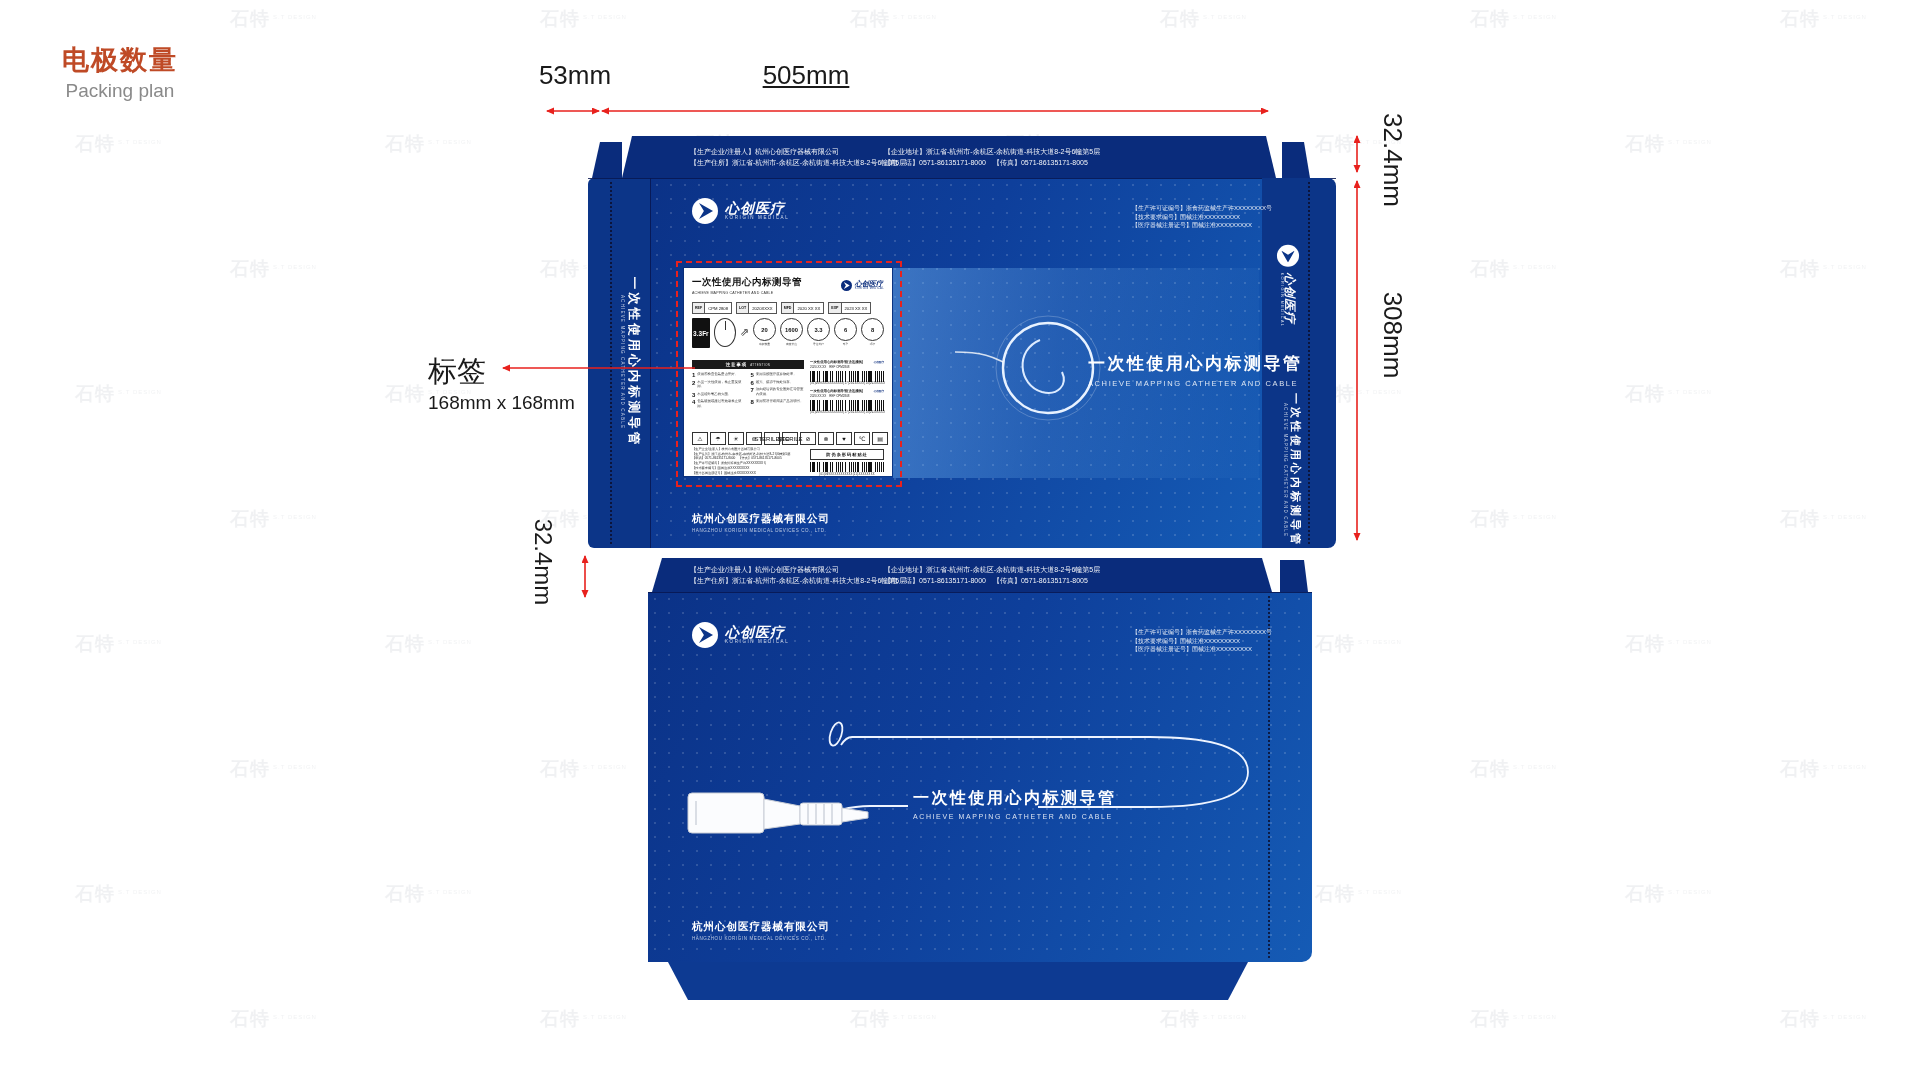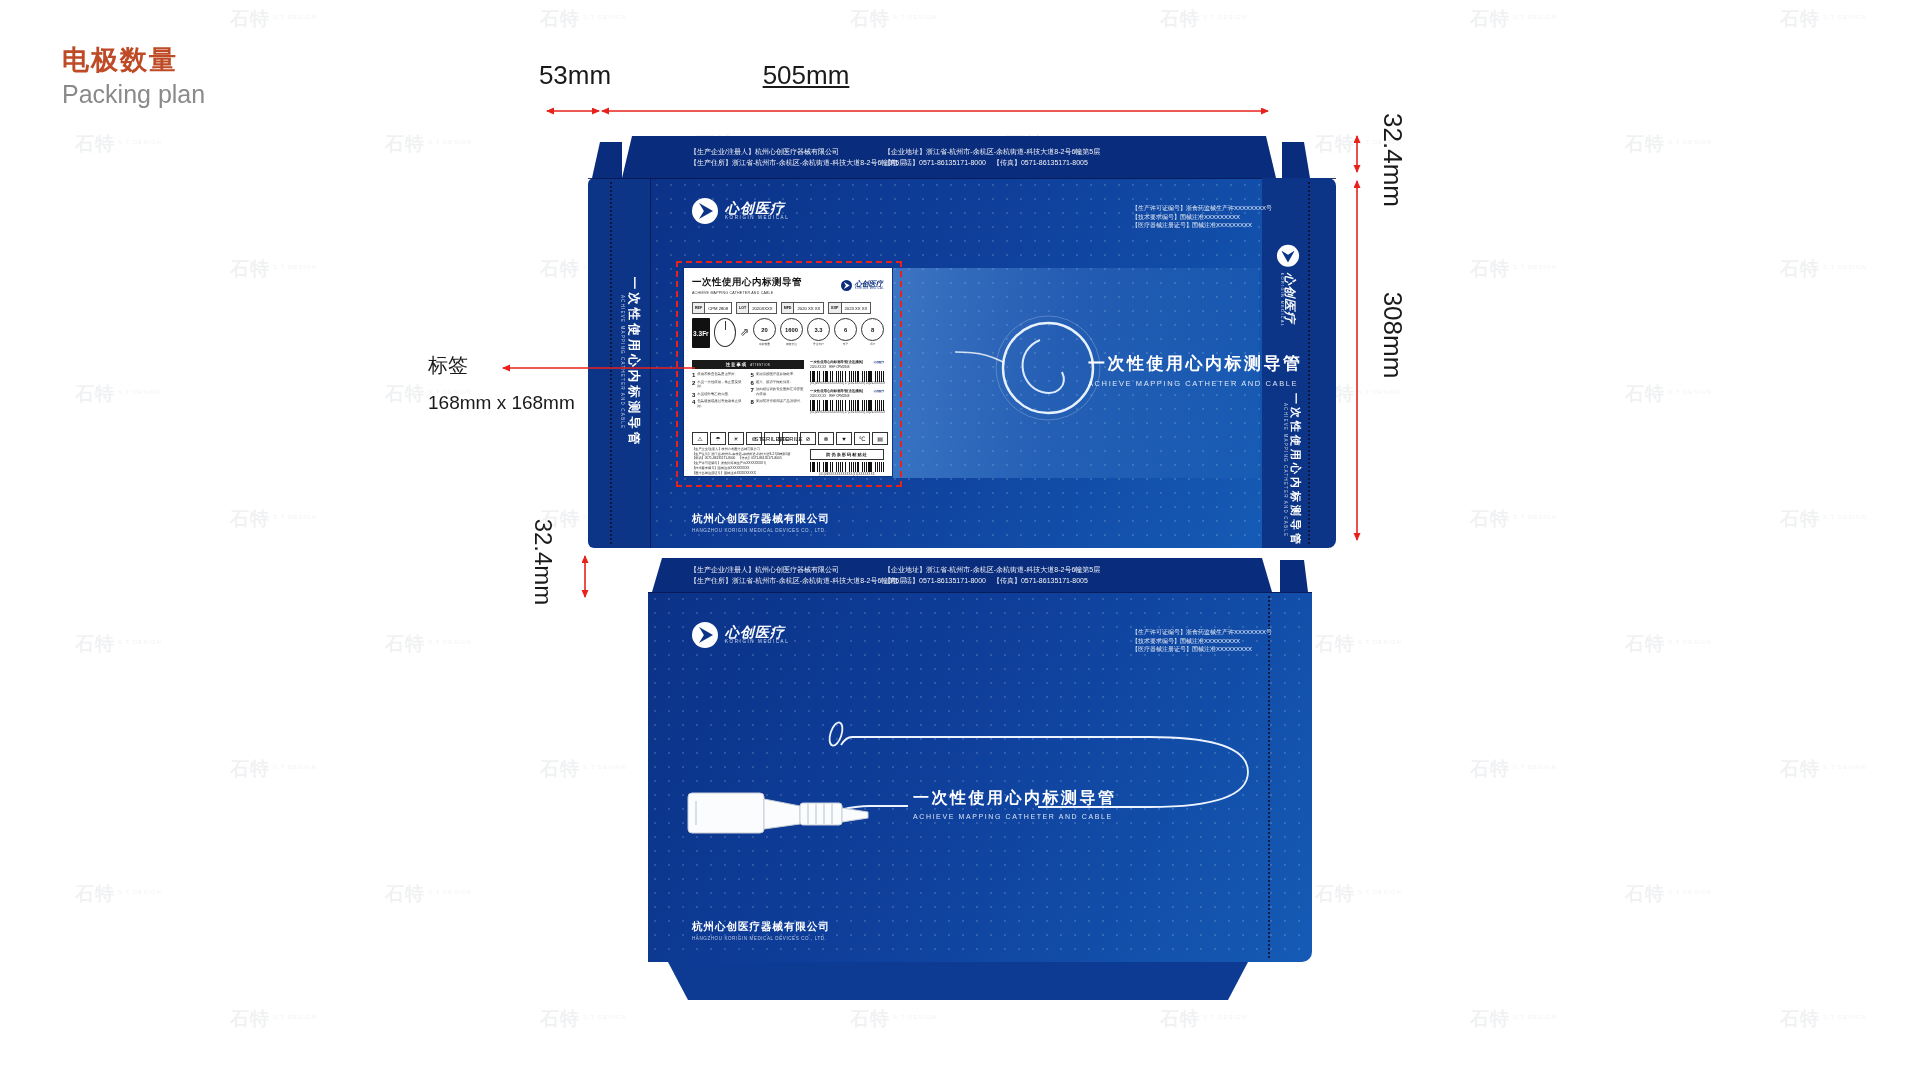--- a/index.html
+++ b/index.html
@@ -5,25 +5,25 @@
   html,body{margin:0;padding:0;background:#fff;}
   #stage{position:relative;width:1920px;height:1080px;overflow:hidden;
          font-family:"Liberation Sans","DejaVu Sans",sans-serif;background:#fff;}
   .abs{position:absolute;}
   
   .wm{position:absolute;color:#9aa2ac;opacity:.14;white-space:nowrap;pointer-events:none;}
   .wm b{font-size:19px;font-weight:bold;letter-spacing:1px;}
   .wm i{font-style:normal;font-size:6px;display:inline-block;transform:translateY(-6px);margin-left:3px;letter-spacing:1px;}
   
   .pg-title{font-size:27px;font-weight:bold;color:#bf4a26;letter-spacing:2px;}
-  .pg-sub{font-size:25px;color:#8a8a8a;margin-top:2px;text-align:center;}
+  .pg-sub{font-size:19px;color:#8a8a8a;margin-top:2px;text-align:center;}
   
   .dim{font-size:26px;color:#1a1a1a;white-space:nowrap;}
   .dim.rot{transform:translate(-50%,-50%) rotate(90deg);}
-  .anno{font-size:20px;color:#1a1a1a;white-space:nowrap;}
+  .anno{font-size:29px;color:#1a1a1a;white-space:nowrap;}
   .anno-size{font-size:19px;color:#1a1a1a;white-space:nowrap;}
   
   .flap{background:#0a2c7c;}
   .col{background:#0c3588;}
   .face{background:
      radial-gradient(circle,rgba(255,255,255,.15) 1px,transparent 1.4px) 0 0/14px 14px,
      linear-gradient(118deg,#0b3287 0%,#0e3f9b 45%,#155bb5 100%);}
   .foldline-h{border-top:1.5px solid rgba(8,22,80,.85);}
   .foldline-v{border-left:1.5px solid rgba(8,22,80,.85);}
   .dotline-v{border-left:2px dotted rgba(12,12,40,.8);}

